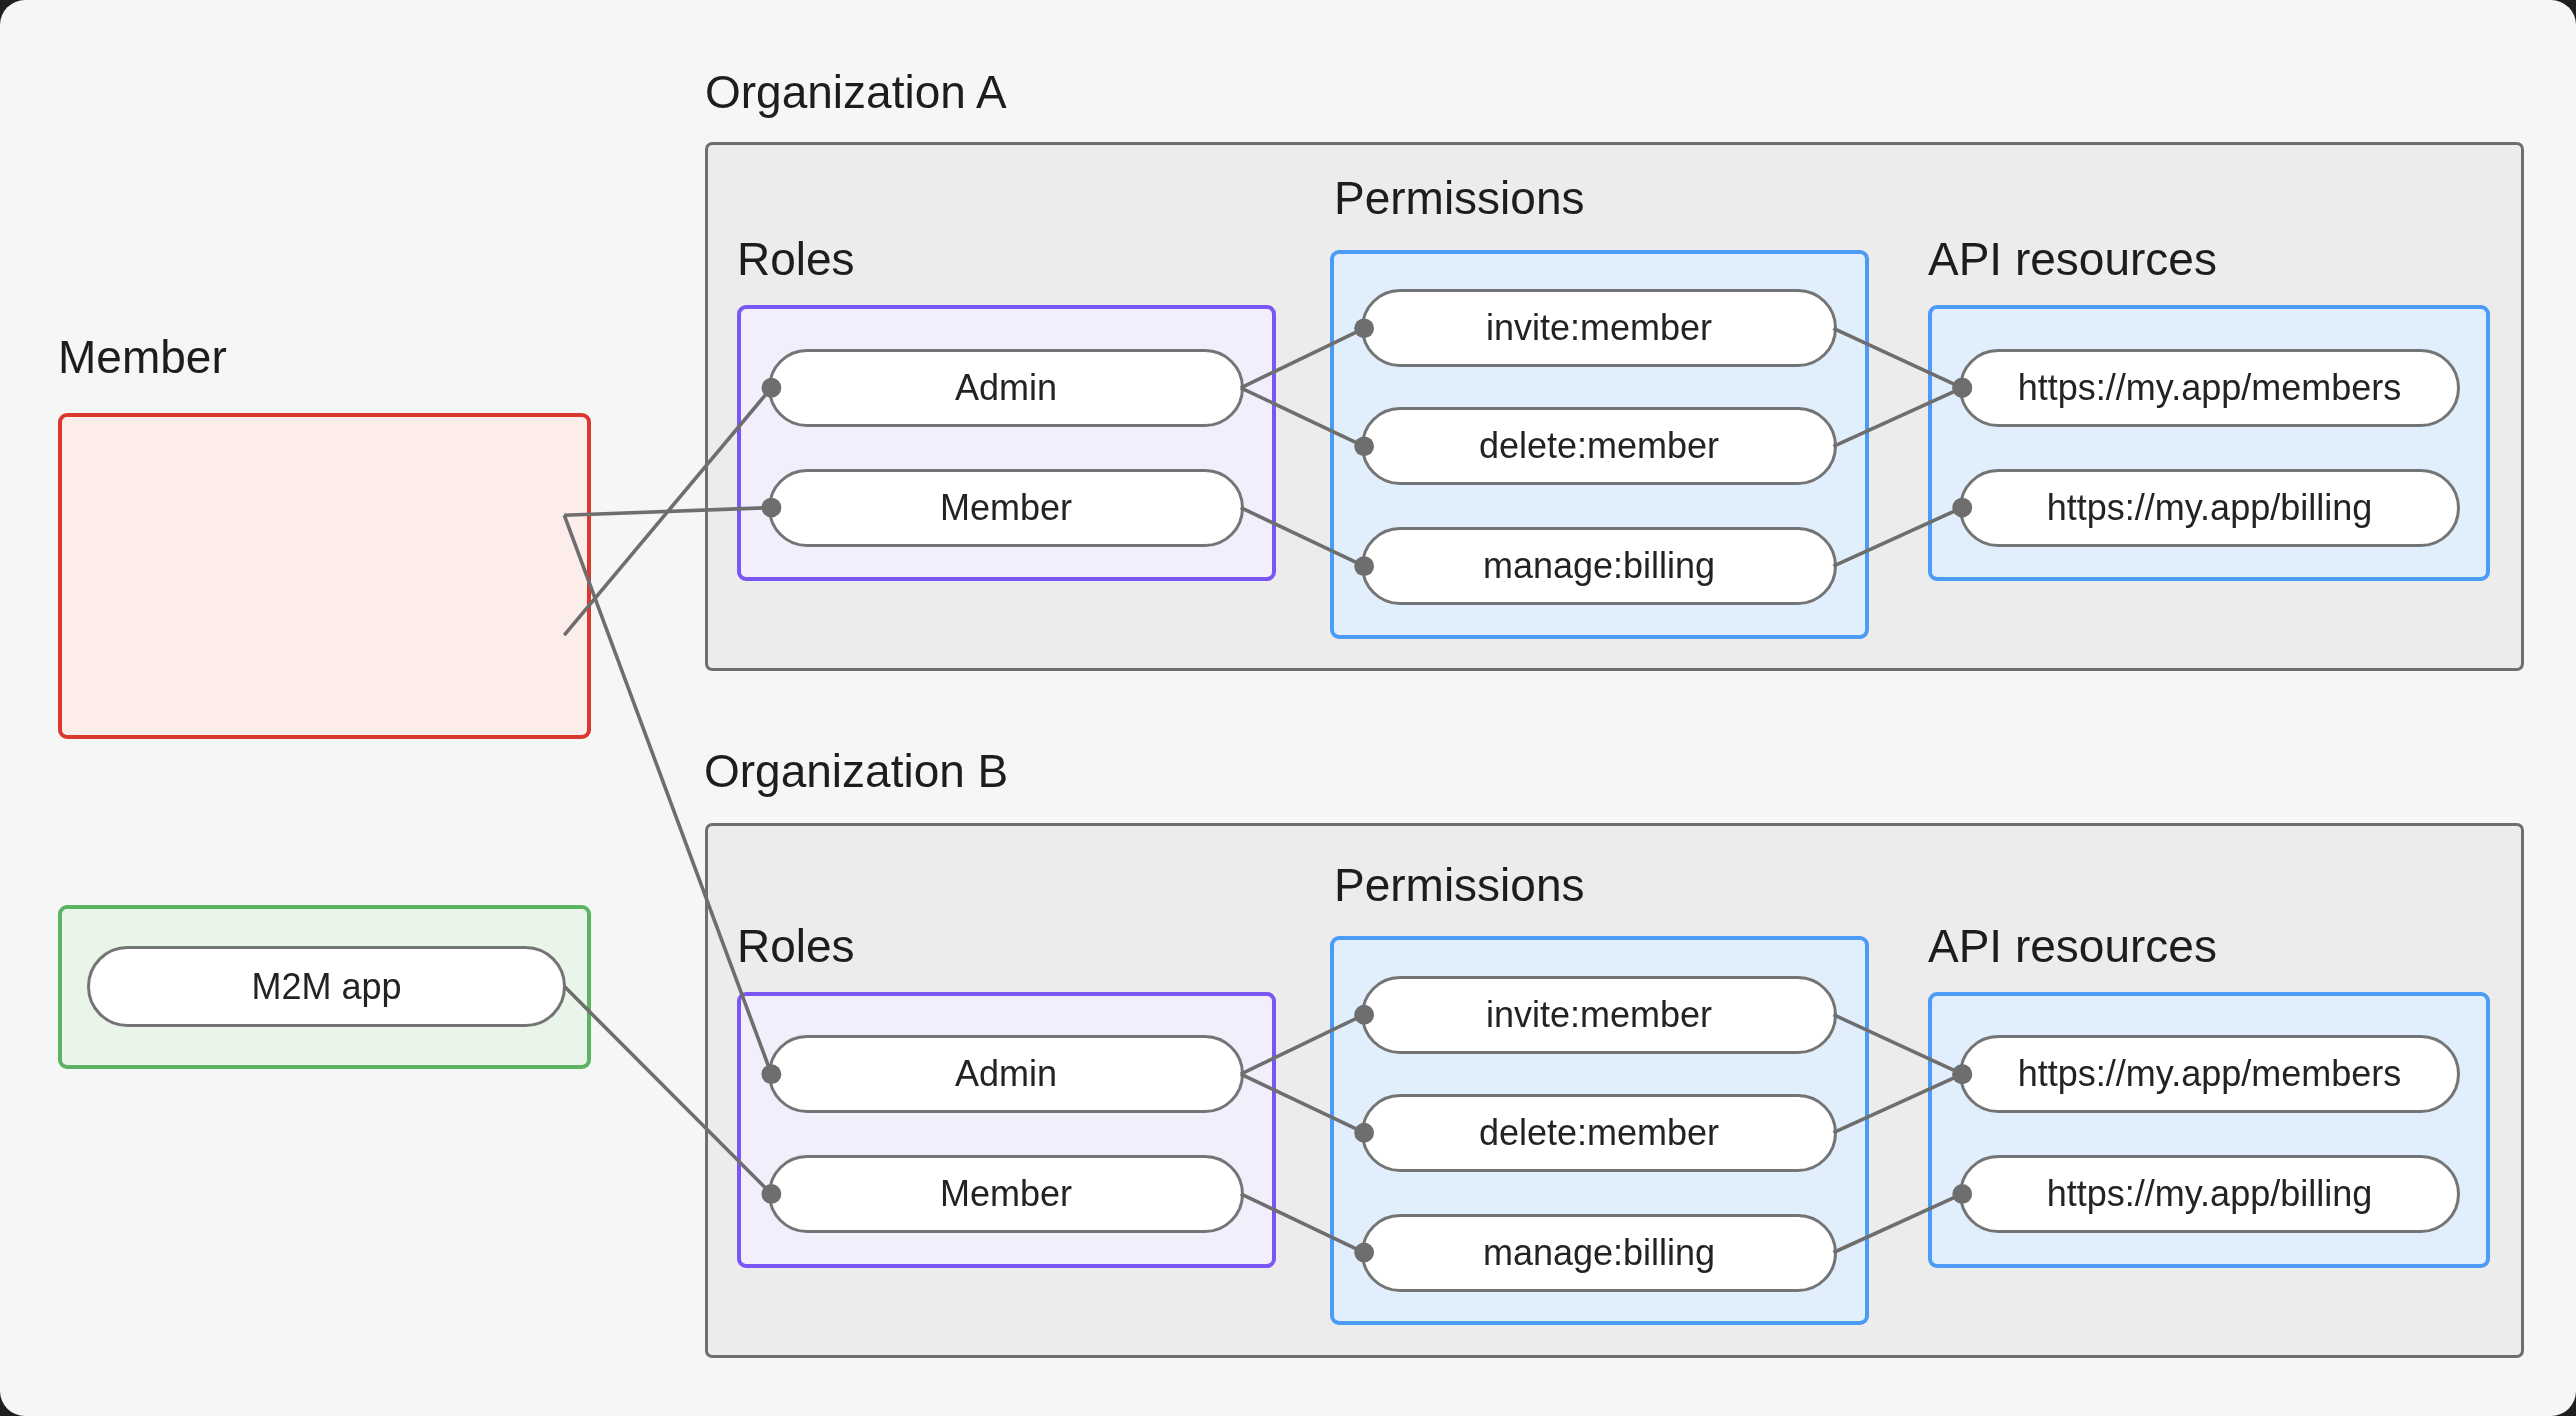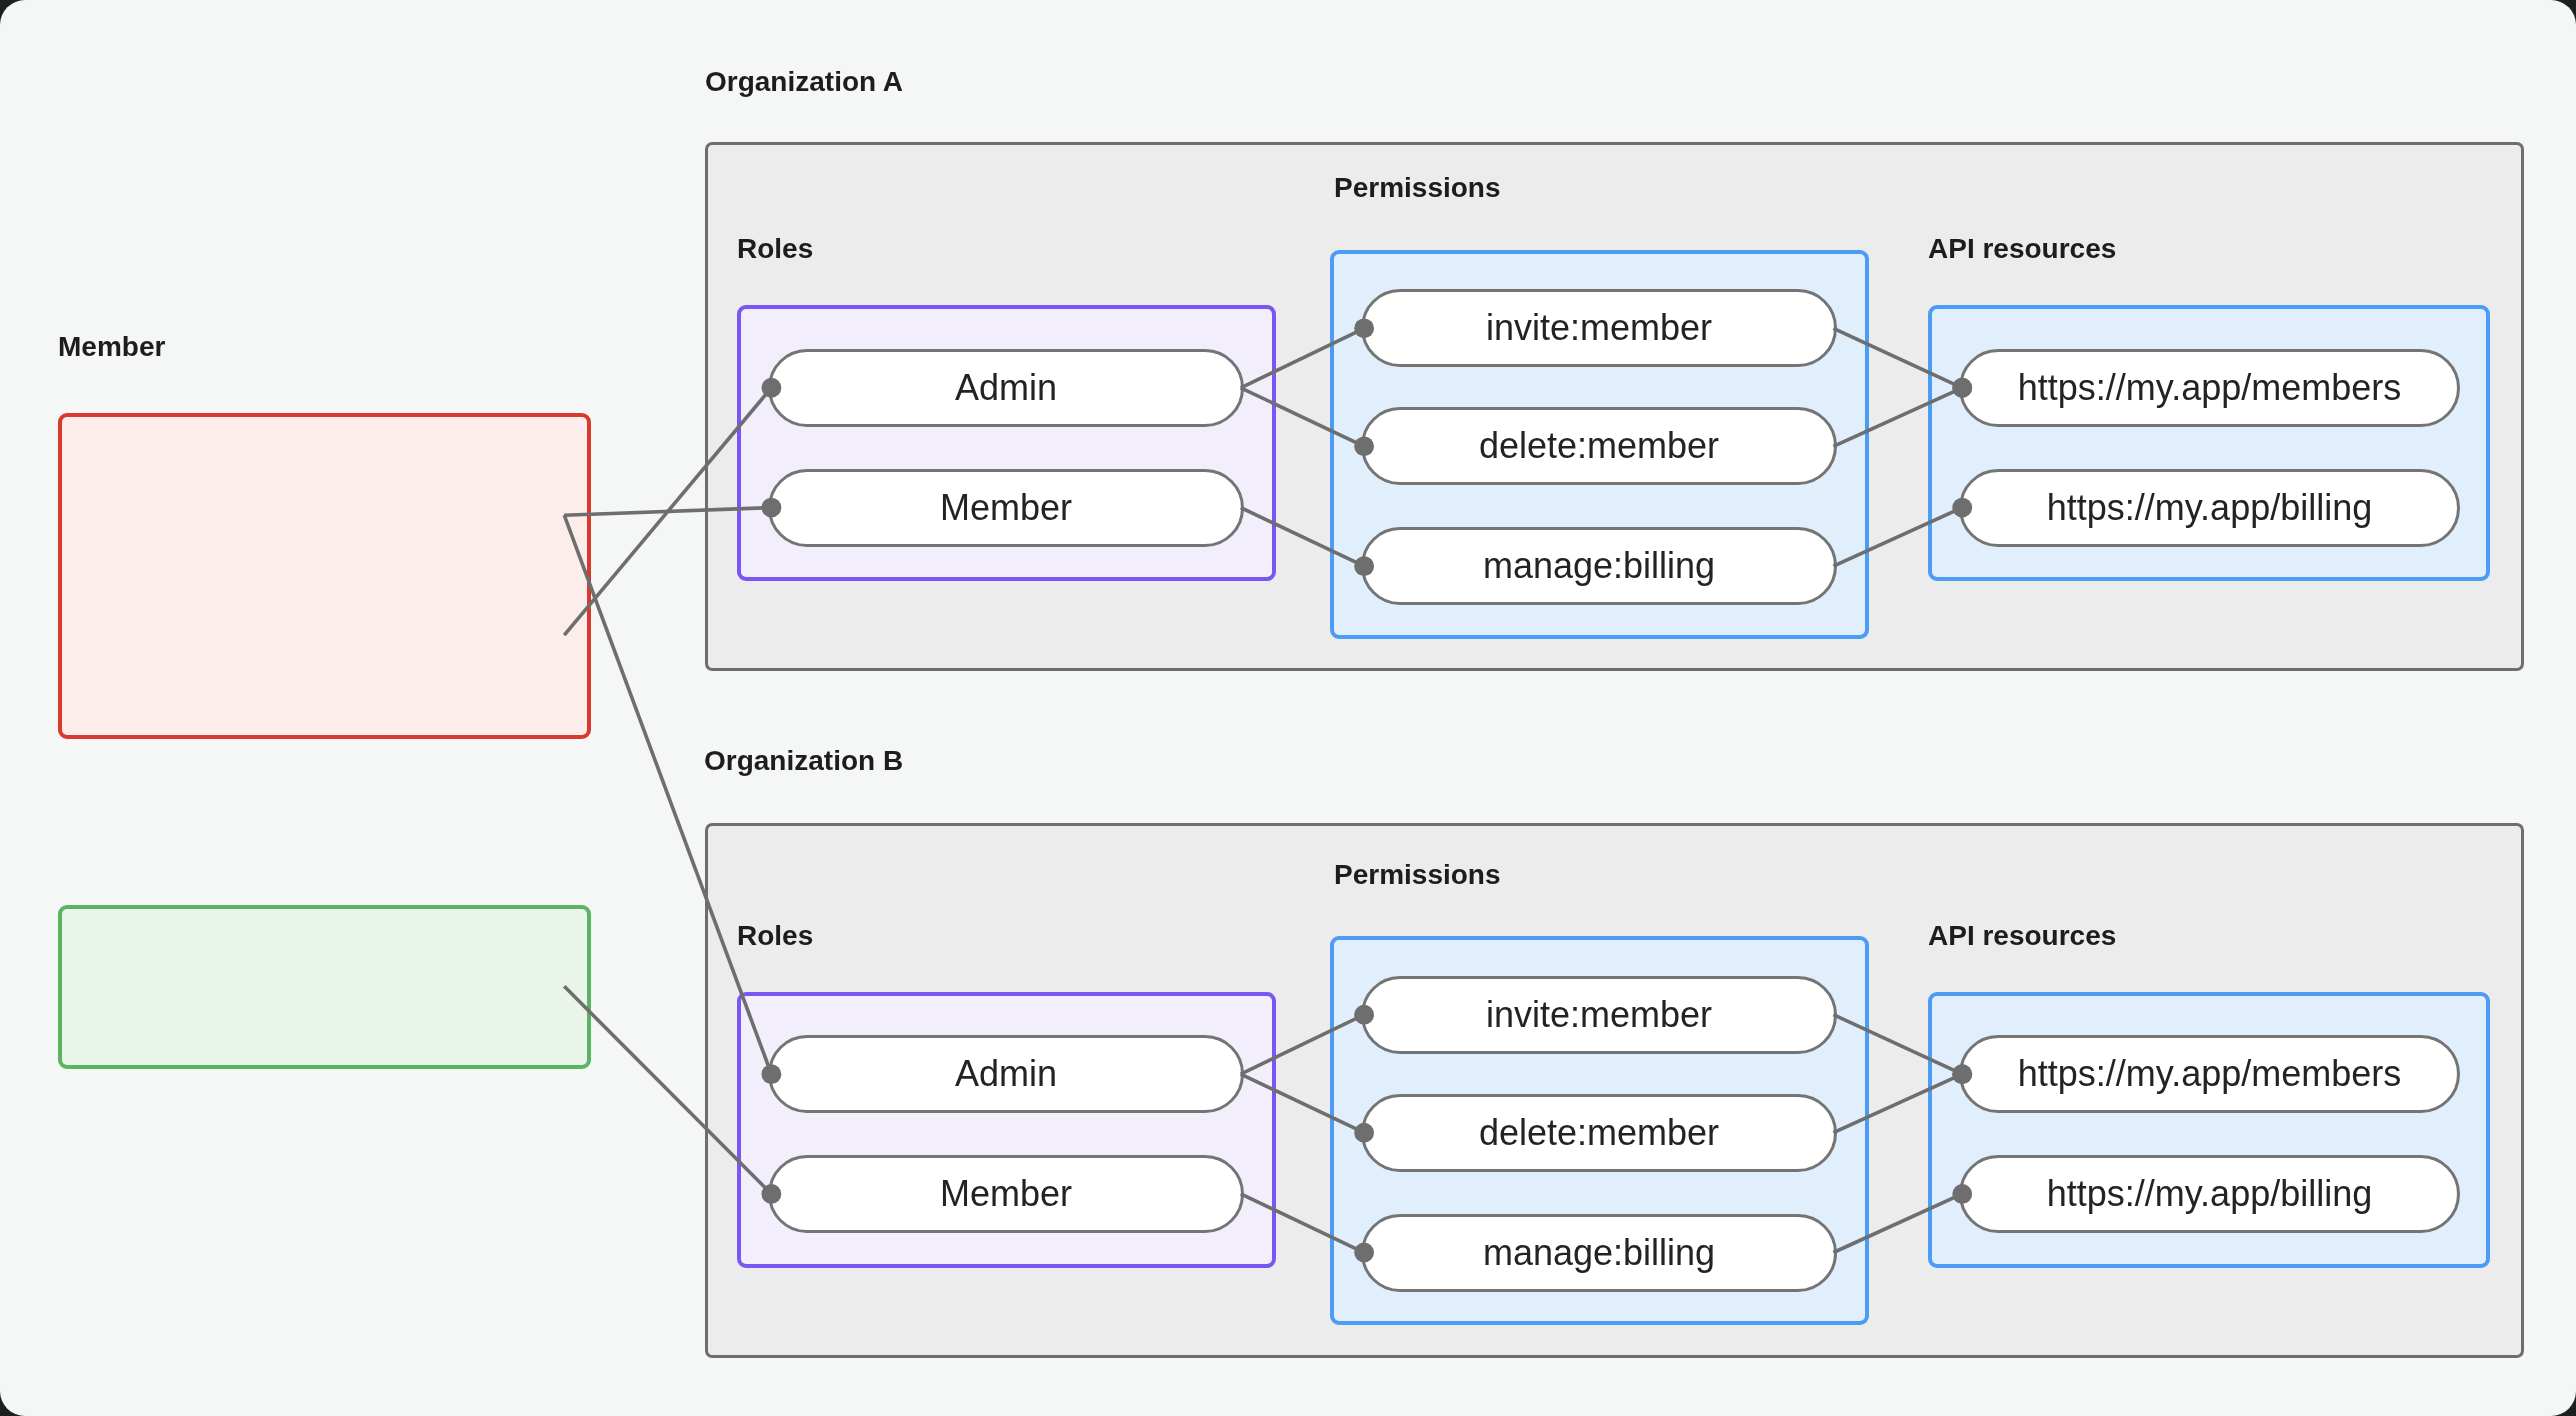--- a/index.html
+++ b/index.html
@@ -25,22 +25,22 @@
   #stage{
     position:relative;
     width:2576px;height:1416px;
     background:var(--c-stage-bg);
     border-radius:25px;
     overflow:hidden;
     font-family:"Liberation Sans", sans-serif;
   }
   .section-label{
     position:absolute;
-    font-size:28px;
-    font-weight:700;
+    font-size:46px;
+    font-weight:400;
     color:var(--c-label);
     white-space:nowrap;
     line-height:1.2;
   }
   .big-box{
     position:absolute;
     box-sizing:border-box;
     border-radius:9px;
   }
   .org-box{
@@ -78,20 +78,21 @@
 </style>
 </head>
 <body>
 
 <div id="stage">
 
   <div class="section-label" style="left:58px;top:330px">Member</div>
   <div class="big-box users-box" style="left:58px;top:413px;width:533px;height:326px"></div>
 
   <div class="big-box m2m-box" style="left:58px;top:905px;width:533px;height:164px"></div>
+  <div class="pill" style="left:87px;top:946px;width:479px;height:81px">M2M app</div>
 
   <div class="section-label" style="left:705px;top:65px">Organization A</div>
   <div class="big-box org-box" style="left:705px;top:142px;width:1819px;height:529px"></div>
 
   <div class="section-label" style="left:737px;top:232px">Roles</div>
   <div class="big-box roles-box" style="left:737px;top:305px;width:539px;height:276px"></div>
   <div class="pill" style="left:768px;top:349px;width:476px;height:78px">Admin</div>
   <div class="pill" style="left:768px;top:469px;width:476px;height:78px">Member</div>
 
   <div class="section-label" style="left:1334px;top:171px">Permissions</div>

